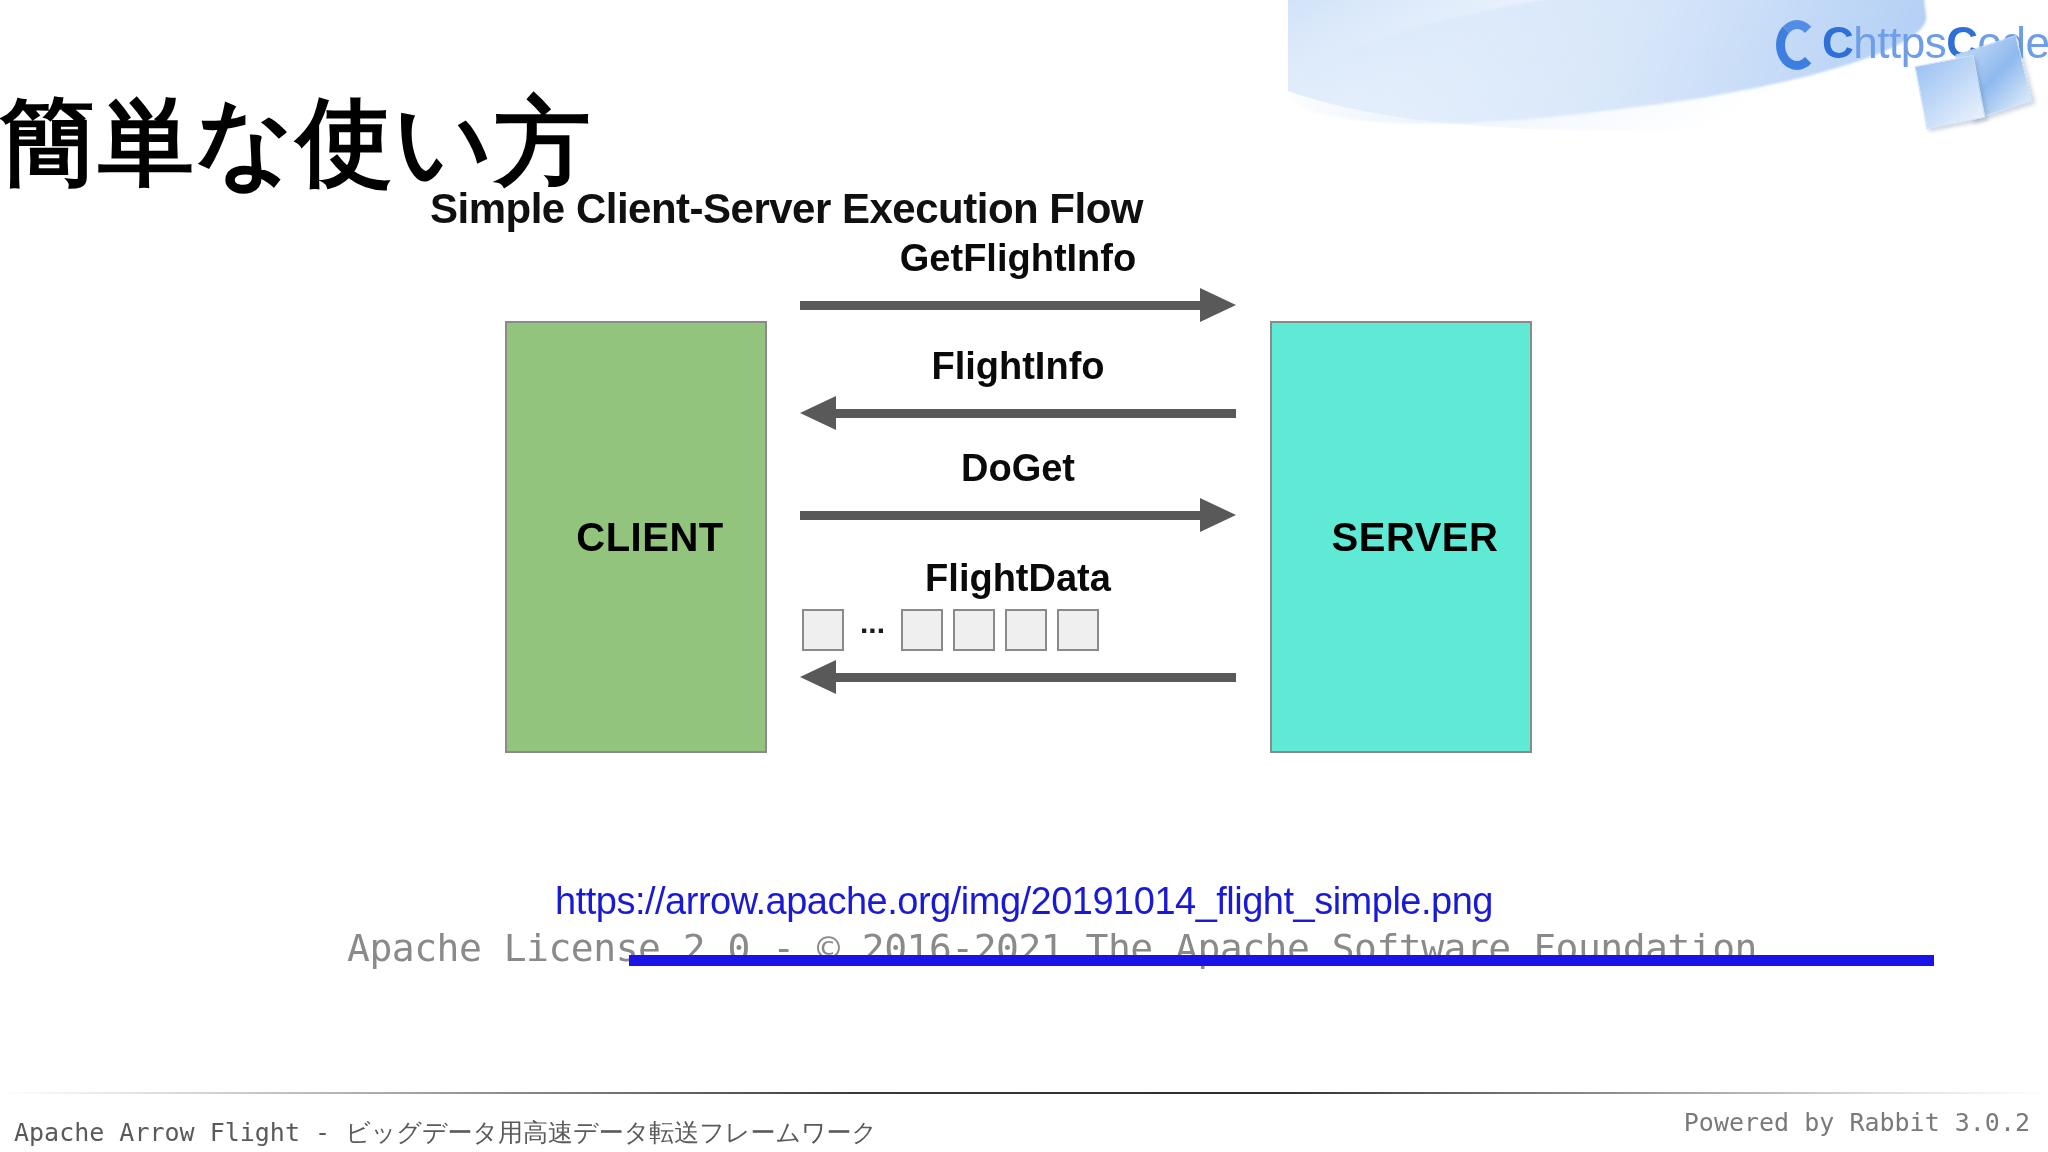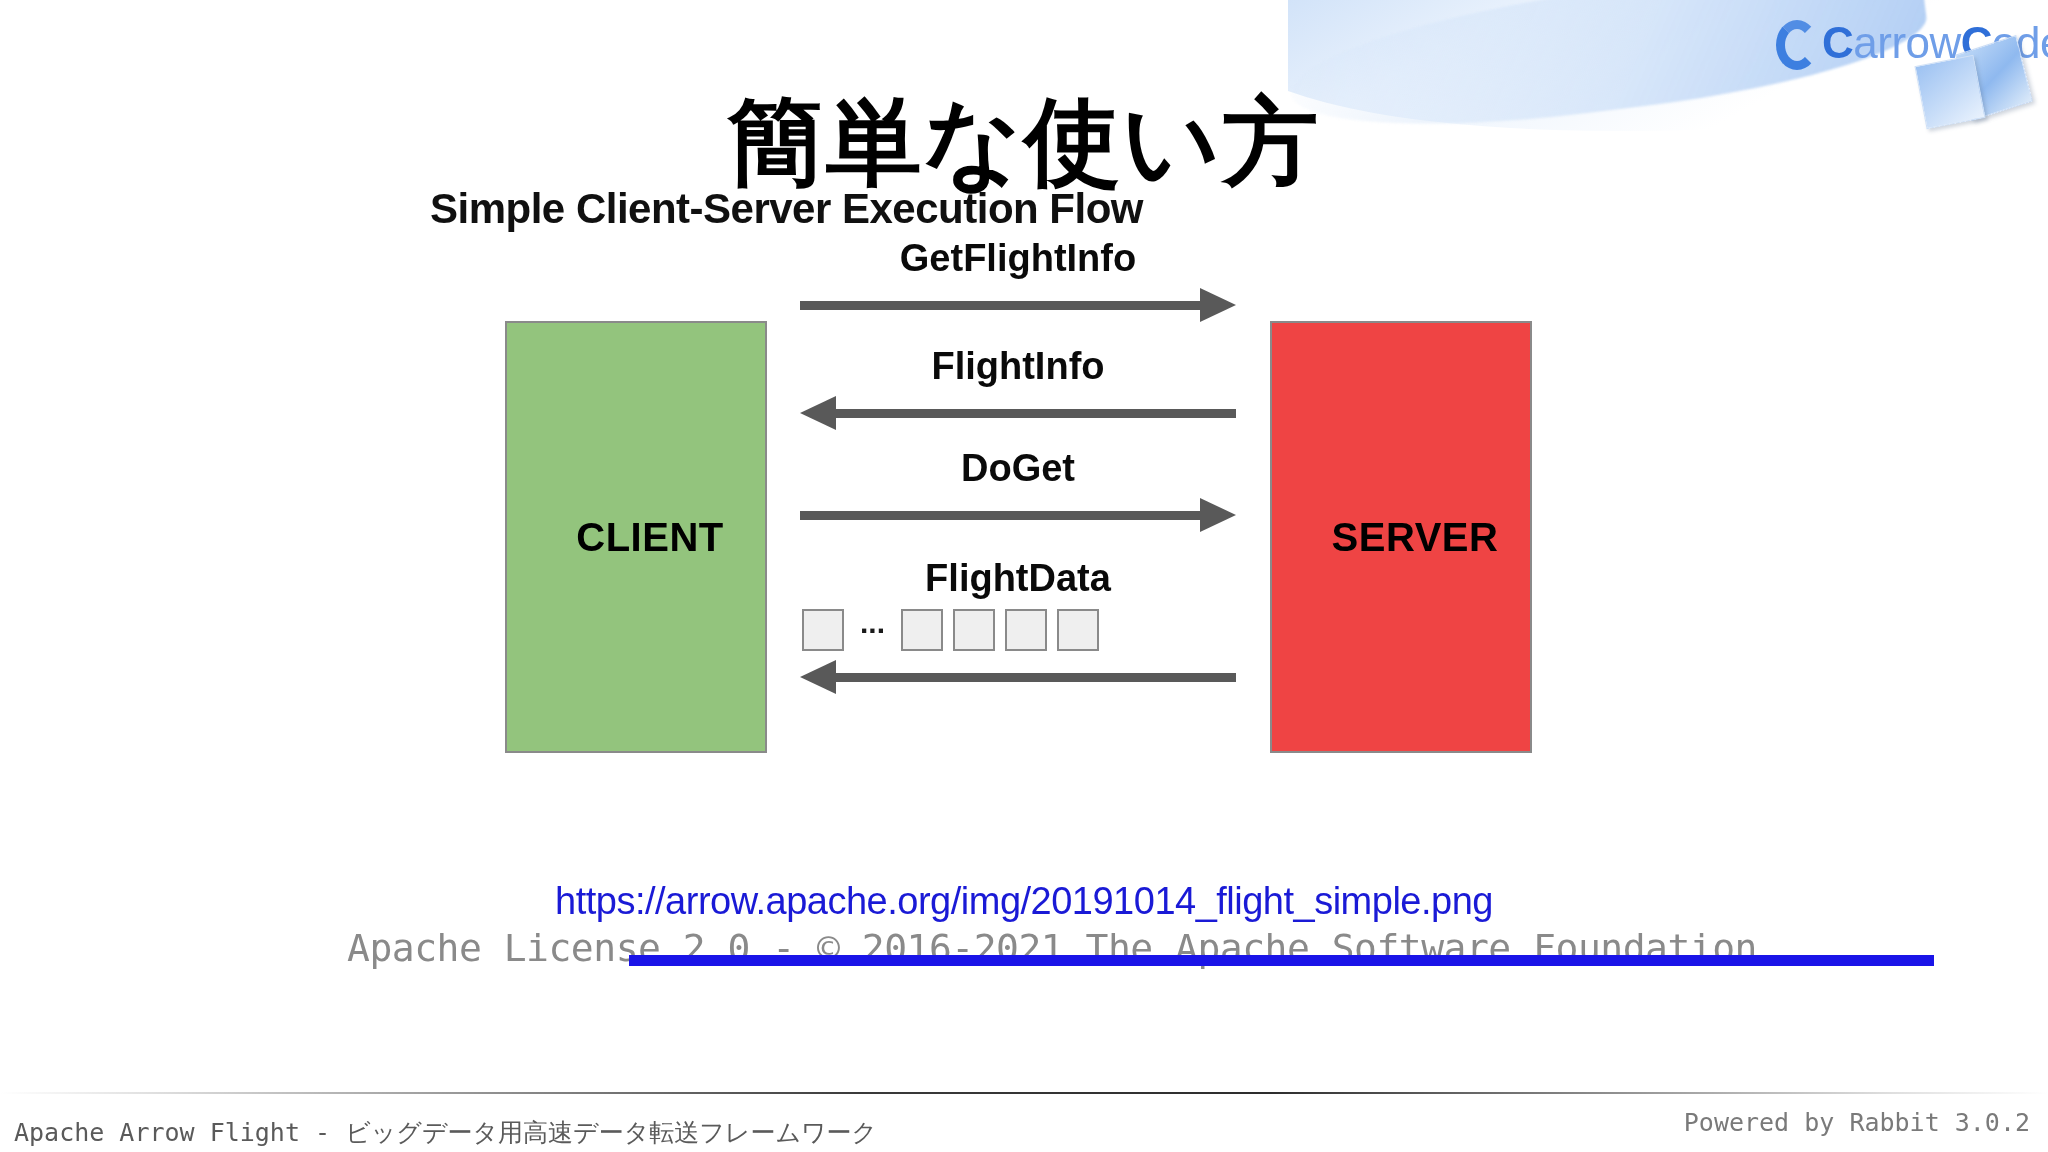--- a/index.html
+++ b/index.html
@@ -103,21 +103,21 @@
     transform: rotate(-11deg);
     box-shadow: 2px 3px 4px rgba(90,110,140,0.28);
   }
 
   
   .slide-title {
     position: absolute;
     top: 18px;
     left: 0;
     width: 2048px;
-    text-align: center;
+    text-align: left;
     font-size: 96px;
     font-weight: bold;
     color: #000000;
     letter-spacing: 2px;
     line-height: 1.25;
   }
 
   
   .diagram {
     position: absolute;
@@ -157,21 +157,21 @@
     top: 136px;
     width: 262px;
     height: 432px;
     background: #93c47d;
   }
   .node-server {
     left: 840px;
     top: 136px;
     width: 262px;
     height: 432px;
-    background: #ef4444;
+    background: #5eead4;
   }
 
   
   .flow {
     position: absolute;
     left: 370px;
     width: 436px;
   }
   .flow-label {
     text-align: center;
@@ -313,21 +313,21 @@
 </head>
 <body>
 
 <div class="bg-deco">
   <div class="bg-swoosh"></div>
   <div class="bg-swoosh2"></div>
 </div>
 
 <div class="logo">
   <div class="logo-c-arc"></div>
-  <div class="logo-text"><span class="cap">C</span><span>arrow</span><span class="cap">C</span><span>ode</span></div>
+  <div class="logo-text"><span class="cap">C</span><span>https</span><span class="cap">C</span><span>ode</span></div>
   <div class="logo-quad-a"></div>
   <div class="logo-quad-b"></div>
 </div>
 
 <h1 class="slide-title">簡単な使い方</h1>
 
 <div class="diagram">
 
   <div class="diagram-title">Simple Client-Server Execution Flow</div>
 

